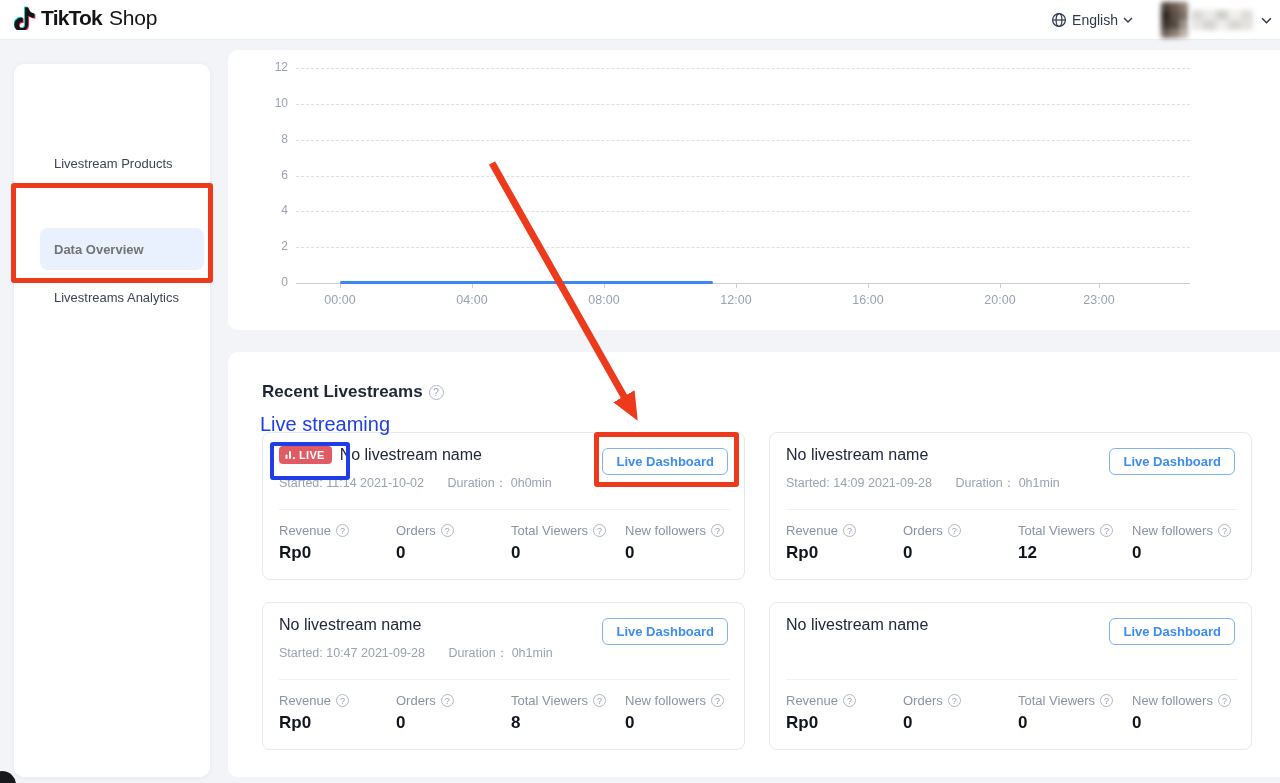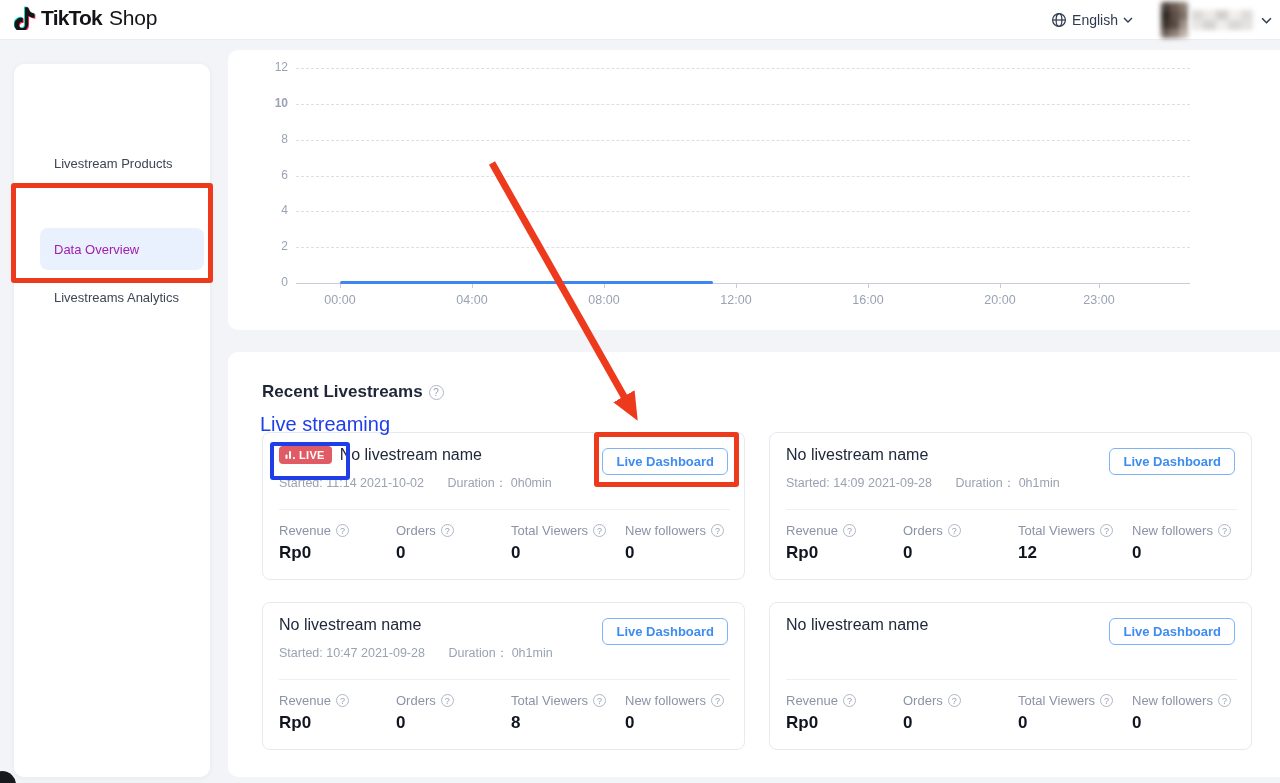--- a/index.html
+++ b/index.html
@@ -47,21 +47,21 @@
   }
   .side-group-head .gicon { position:absolute; left:22px; }
   .side-group-head .glabel { position:absolute; left:50px; font-size:14px; font-weight:700; }
   .side-group-head .gchev { position:absolute; right:20px; }
   .side-sub {
     position:absolute; left:26px; width:164px; height:42px;
     display:flex; align-items:center; border-radius:8px; cursor:pointer;
     font-size:13px; color:#3e4656;
   }
   .side-sub .sublabel { margin-left:14px; }
-  .side-sub.selected { background:#e8f1fd; color:#a21caf; font-weight:400; }
+  .side-sub.selected { background:#e8f1fd; color:#737373; font-weight:700; }
   .c-gray { color:#1e2736; }
   .c-blue { color:#3f7ef7; }
 
   
   .chart-card {
     position:absolute; left:228px; top:50px; width:1064px; height:280px;
     background:#fff; border-radius:10px 0 0 10px; z-index:1;
   }
   .plot { position:absolute; inset:0; }
   .grid-line { position:absolute; height:0; border-top:1px dashed #dbdfe9; }
@@ -208,21 +208,21 @@
       <div class="y-tick-label" style="left: 20px; top: 225px;">0</div>
       <div class="grid-line" style="left: 68px; width: 894px; top: 197.167px;"></div>
       <div class="y-tick-label" style="left: 20px; top: 189.167px;">2</div>
       <div class="grid-line" style="left: 68px; width: 894px; top: 161.333px;"></div>
       <div class="y-tick-label" style="left: 20px; top: 153.333px;">4</div>
       <div class="grid-line" style="left: 68px; width: 894px; top: 125.5px;"></div>
       <div class="y-tick-label" style="left: 20px; top: 117.5px;">6</div>
       <div class="grid-line" style="left: 68px; width: 894px; top: 89.6667px;"></div>
       <div class="y-tick-label" style="left: 20px; top: 81.6667px;">8</div>
       <div class="grid-line" style="left: 68px; width: 894px; top: 53.8333px;"></div>
-      <div class="y-tick-label" style="left: 20px; top: 45.8333px; font-weight: bold;">10</div>
+      <div class="y-tick-label" style="left: 20px; top: 45.8333px;">10</div>
       <div class="grid-line" style="left: 68px; width: 894px; top: 18px;"></div>
       <div class="y-tick-label" style="left: 20px; top: 10px;">12</div>
       <div class="x-tick-mark" style="left: 112px; top: 233px;"></div>
       <div class="x-tick-label" style="left: 84px; top: 243px;">00:00</div>
       <div class="x-tick-mark" style="left: 244px; top: 233px;"></div>
       <div class="x-tick-label" style="left: 216px; top: 243px;">04:00</div>
       <div class="x-tick-mark" style="left: 376px; top: 233px;"></div>
       <div class="x-tick-label" style="left: 348px; top: 243px;">08:00</div>
       <div class="x-tick-mark" style="left: 508px; top: 233px;"></div>
       <div class="x-tick-label" style="left: 480px; top: 243px;">12:00</div>

